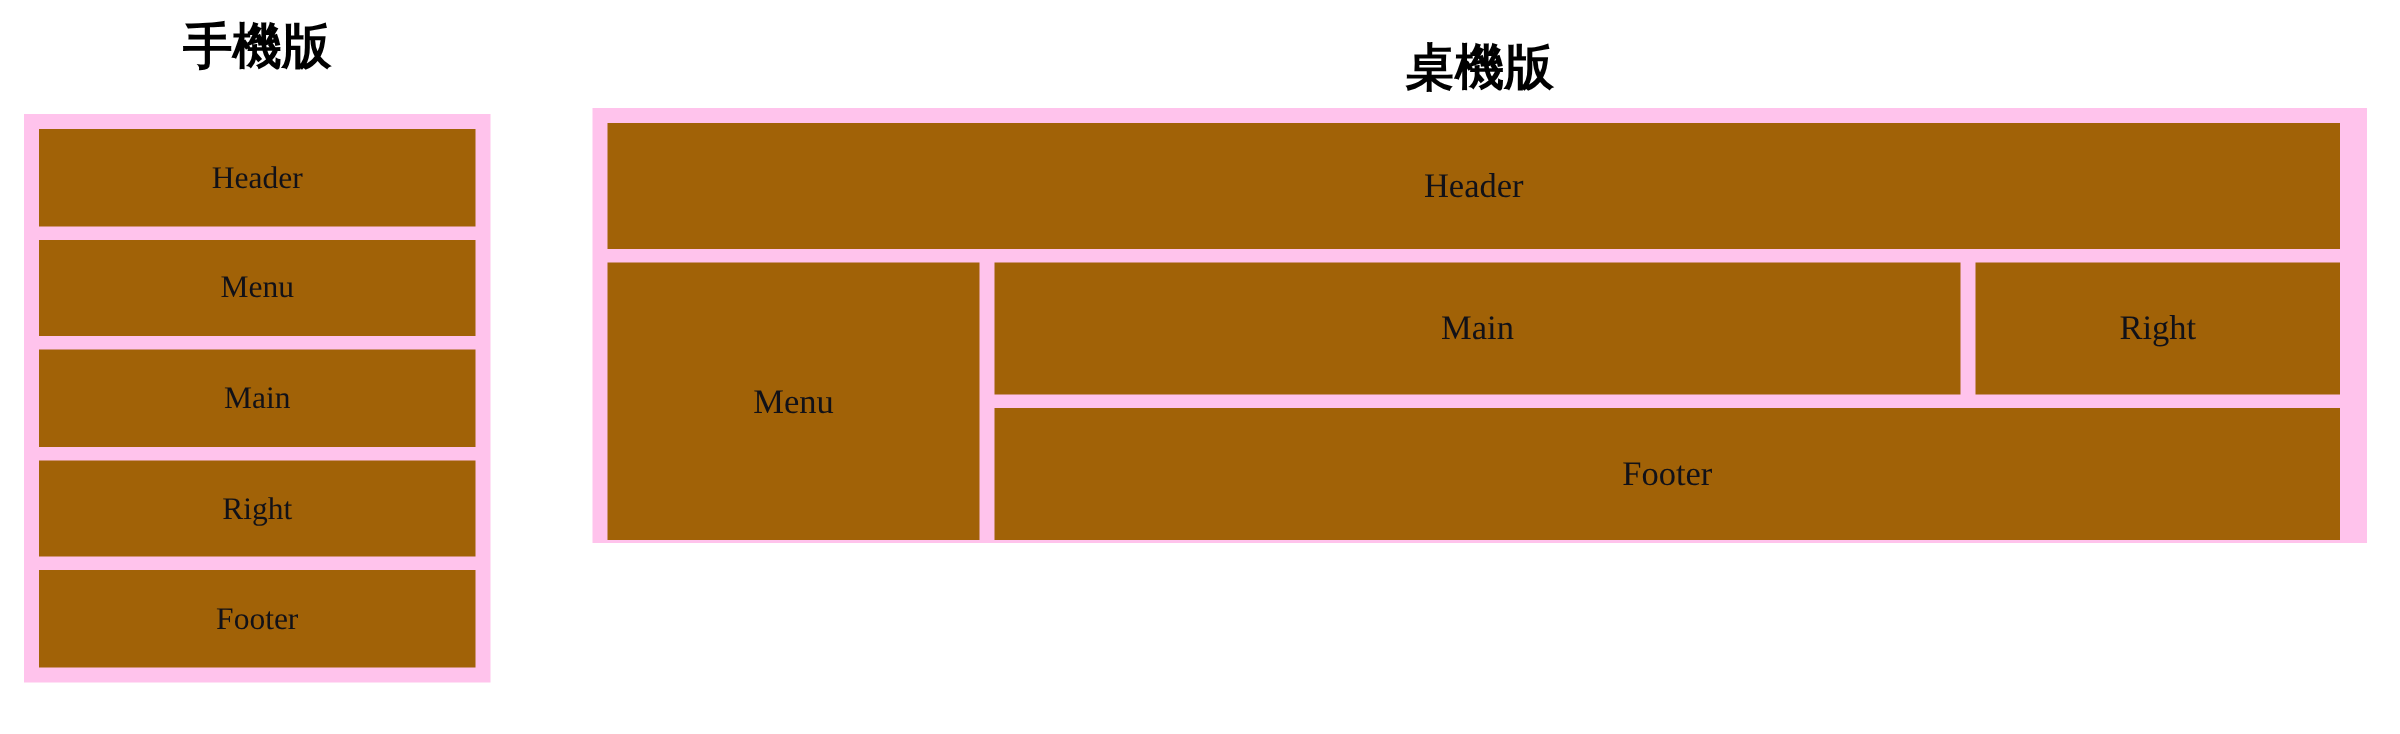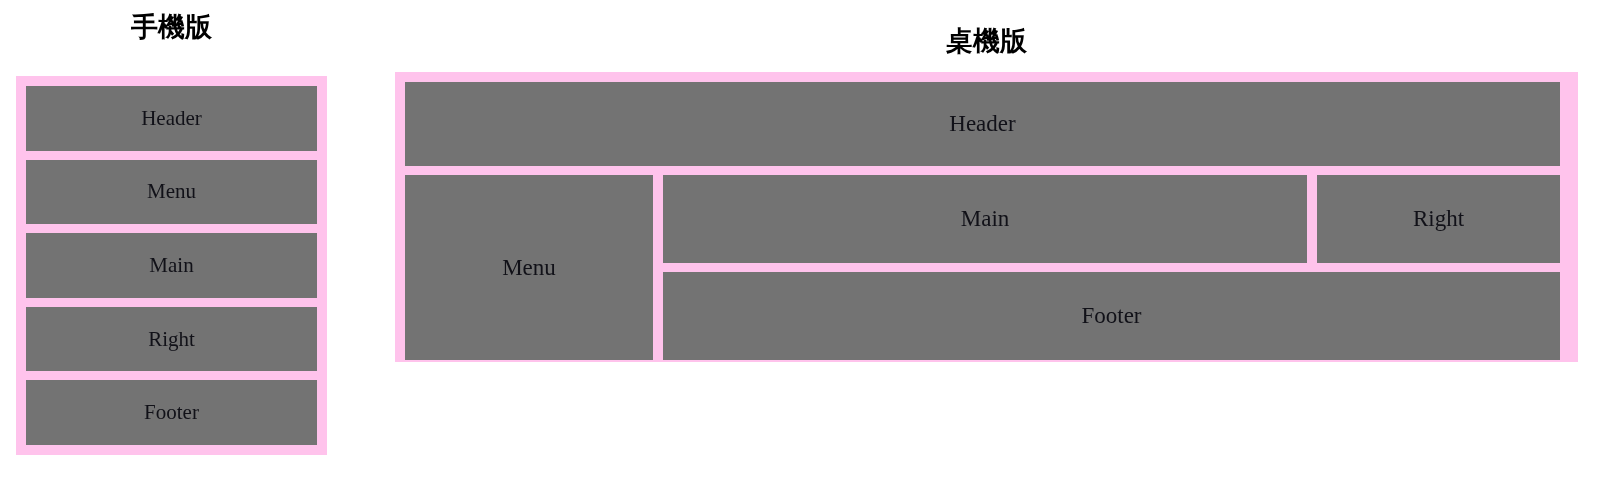--- a/index.html
+++ b/index.html
@@ -13,32 +13,32 @@
     position: relative;
     font-family: "Liberation Sans", sans-serif;
     overflow: hidden;
   }
 
   
   .section-title {
     position: absolute;
     font-family: "Liberation Sans", sans-serif;
     font-weight: bold;
-    font-size: 27px;
+    font-size: 33px;
     line-height: 1;
     color: #000000;
     text-align: center;
     white-space: nowrap;
   }
   #title-mobile  { left: 0px;   top: 14px; width: 343px; }
   #title-desktop { left: 395px; top: 28px; width: 1183px; }
 
   
   .cell {
-    background: #737373;
+    background: #a16207;
     color: #111118;
     font-family: "Liberation Serif", serif;
     font-size: 21px;
     display: flex;
     align-items: center;
     justify-content: center;
     box-sizing: border-box;
   }
 
   

